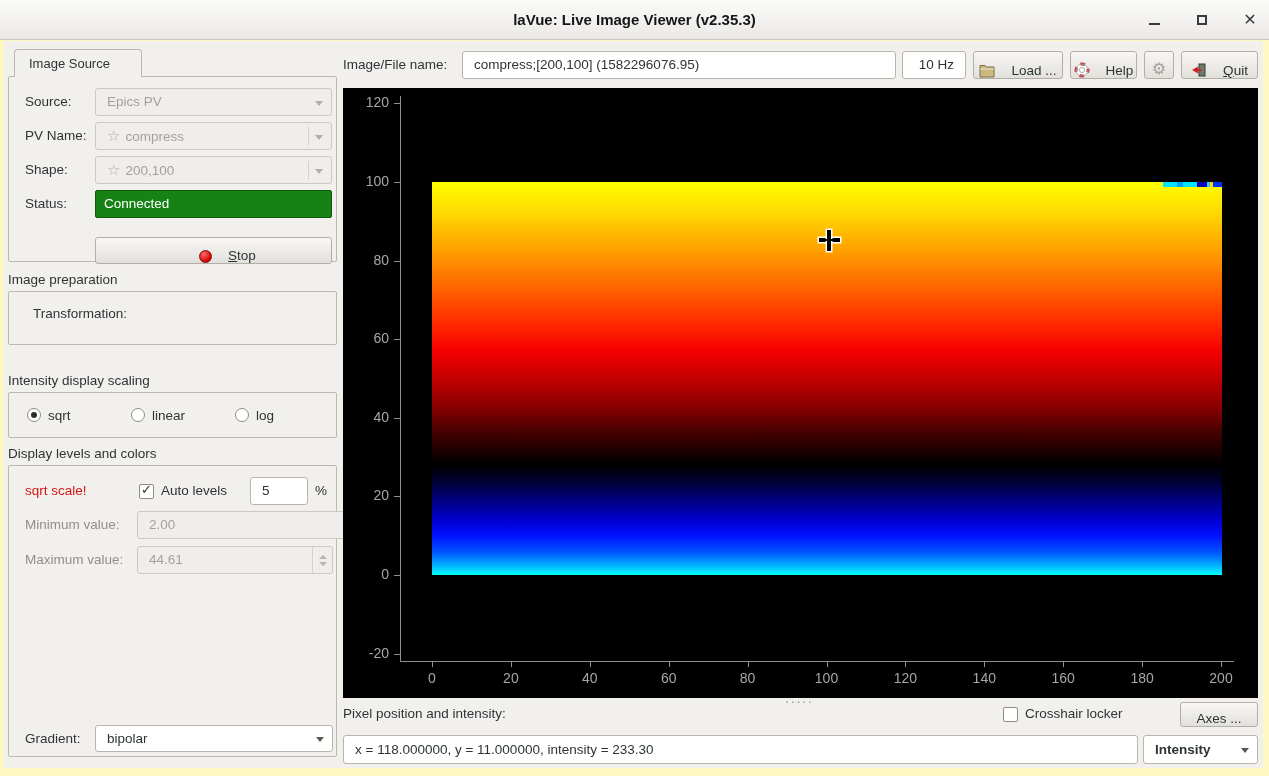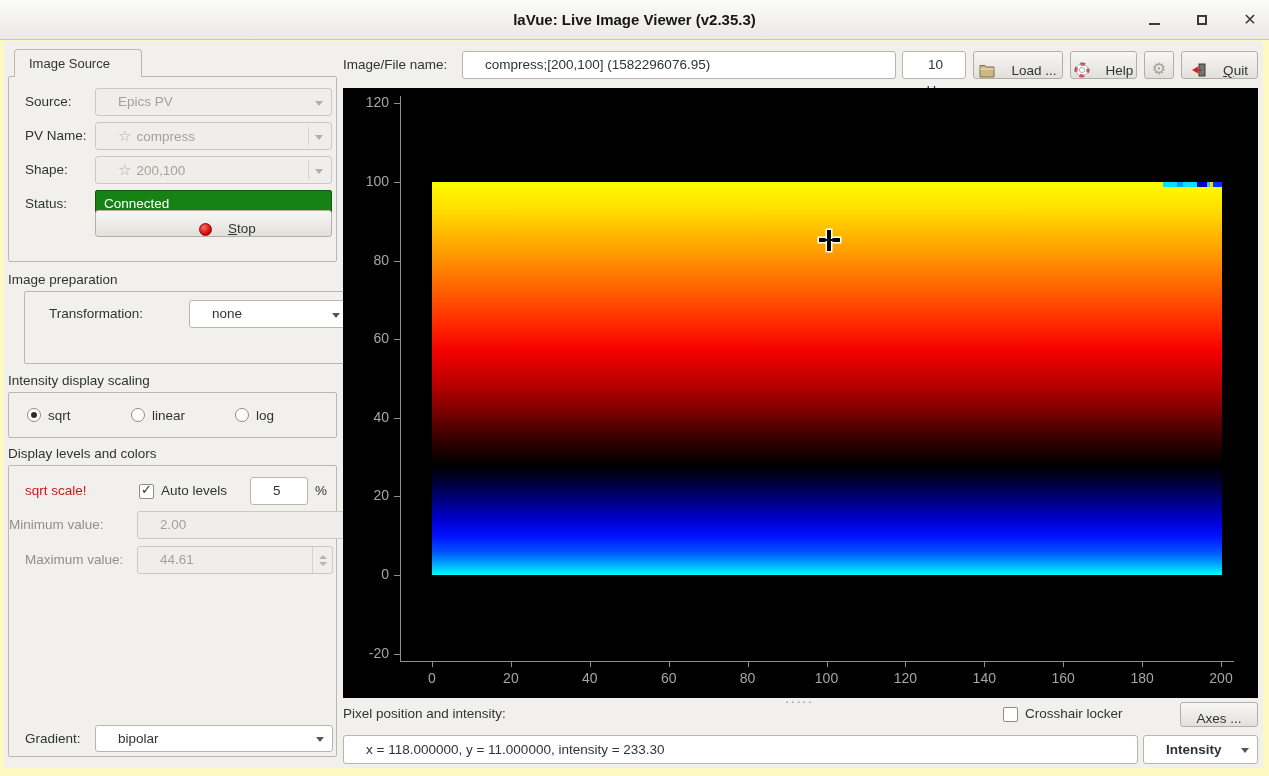--- a/index.html
+++ b/index.html
@@ -22,21 +22,21 @@
   
   #content { position:absolute; left:4px; top:41px; width:1259px; height:727px; background:#f2f0ed; }
 
   .section-header { position:absolute; font-size:13.5px; color:#2e3436; }
   .frame { position:absolute; border:1px solid #bcb8b1; border-radius:2px; background:#f2f0ed; }
 
   
   .lbl { position:absolute; line-height:28px; font-size:13.5px; }
   .lbl.dim { color:#928e88; }
   .field { position:absolute; height:28px; border:1px solid #b9b5ae; border-radius:3px;
-    background:#ffffff; line-height:26px; padding:0 22px; font-size:13.5px; }
+    background:#ffffff; line-height:26px; padding:0 11px; font-size:13.5px; }
   .field.disabled { background:#f0eeeb; border-color:#cdc9c2; color:#a5a19a; }
   .combo-arrow { position:absolute; right:8px; top:12px; width:0; height:0;
     border-left:4px solid transparent; border-right:4px solid transparent; border-top:5px solid #5a564f; }
   .combo-arrow.dim { border-top-color:#b3afa8; }
   .combo-split { position:absolute; right:22px; top:4px; bottom:4px; width:1px; background:#d6d2cb; }
   .star { color:#b5b1ab; font-size:15px; margin-right:5px; }
   .spin { position:absolute; right:0; top:0; width:20px; height:100%; border-left:1px solid #d6d2cb;
     display:flex; flex-direction:column; align-items:center; justify-content:center; gap:3px; }
   .spin i { width:0; height:0; border-left:4px solid transparent; border-right:4px solid transparent; }
   .spin .up { border-bottom:4px solid #b9b5ae; }
@@ -132,33 +132,29 @@
         <span class="star">☆</span><span>200,100</span>
         <span class="combo-split"></span>
         <i class="combo-arrow dim"></i>
       </div>
 
       <span class="lbl" style="left:16px;top:113px;">Status:</span>
       <div class="field status-ok" style="left:86px;top:113px;width:237px;background:#168216;border-color:#0d5c0d;">
         <span>Connected</span>
       </div>
 
-      <div class="btn" style="left:86px;top:133px;width:237px;height:27px;padding-left:28px;">
+      <div class="btn" style="left:86px;top:160px;width:237px;height:27px;padding-left:28px;">
         <span class="rec-dot"></span>
         <span><span class="key">S</span><span>top</span></span>
       </div>
     </div>
 
     <span class="section-header" style="left:4px;top:231px;">Image preparation</span>
-    <div class="frame" style="left:20px;top:250px;width:329px;height:73px;">
+    <div class="frame" style="left:4px;top:250px;width:329px;height:54px;">
       <span class="lbl" style="left:24px;top:8px;">Transformation:</span>
-      <div class="field" style="left:164px;top:8px;width:160px;">
-        <span>none</span>
-        <i class="combo-arrow"></i>
-      </div>
     </div>
 
     <span class="section-header" style="left:4px;top:332px;">Intensity display scaling</span>
     <div class="frame" style="left:4px;top:351px;width:329px;height:46px;">
       <span class="lbl" style="left:18px;top:9px;"><span class="radio sel"></span><span>sqrt</span></span>
       <span class="lbl" style="left:122px;top:9px;"><span class="radio"></span><span>linear</span></span>
       <span class="lbl" style="left:226px;top:9px;"><span class="radio"></span><span>log</span></span>
     </div>
 
     <span class="section-header" style="left:4px;top:405px;">Display levels and colors</span>
@@ -167,21 +163,21 @@
       <span class="lbl warn-text" style="left:16px;top:11px;">sqrt scale!</span>
       <span class="checkbox" style="left:130px;top:18px;">
           <span class="mark">✓</span>
         </span>
       <span class="lbl" style="left:152px;top:11px;">Auto levels</span>
       <div class="field" style="left:241px;top:11px;width:58px;">
         <span>5</span>
       </div>
       <span class="lbl" style="left:306px;top:11px;">%</span>
 
-      <span class="lbl dim" style="left:0;top:45px;">Minimum value:</span>
+      <span class="lbl dim" style="left:16px;top:45px;">Minimum value:</span>
       <div class="field disabled" style="left:128px;top:45px;width:228px;">
         <span>2.00</span>
         <span class="spin">
             <i class="up"></i>
             <i class="dn"></i>
           </span>
       </div>
 
       <span class="lbl dim" style="left:16px;top:80px;">Maximum value:</span>
       <div class="field disabled" style="left:128px;top:80px;width:196px;">

